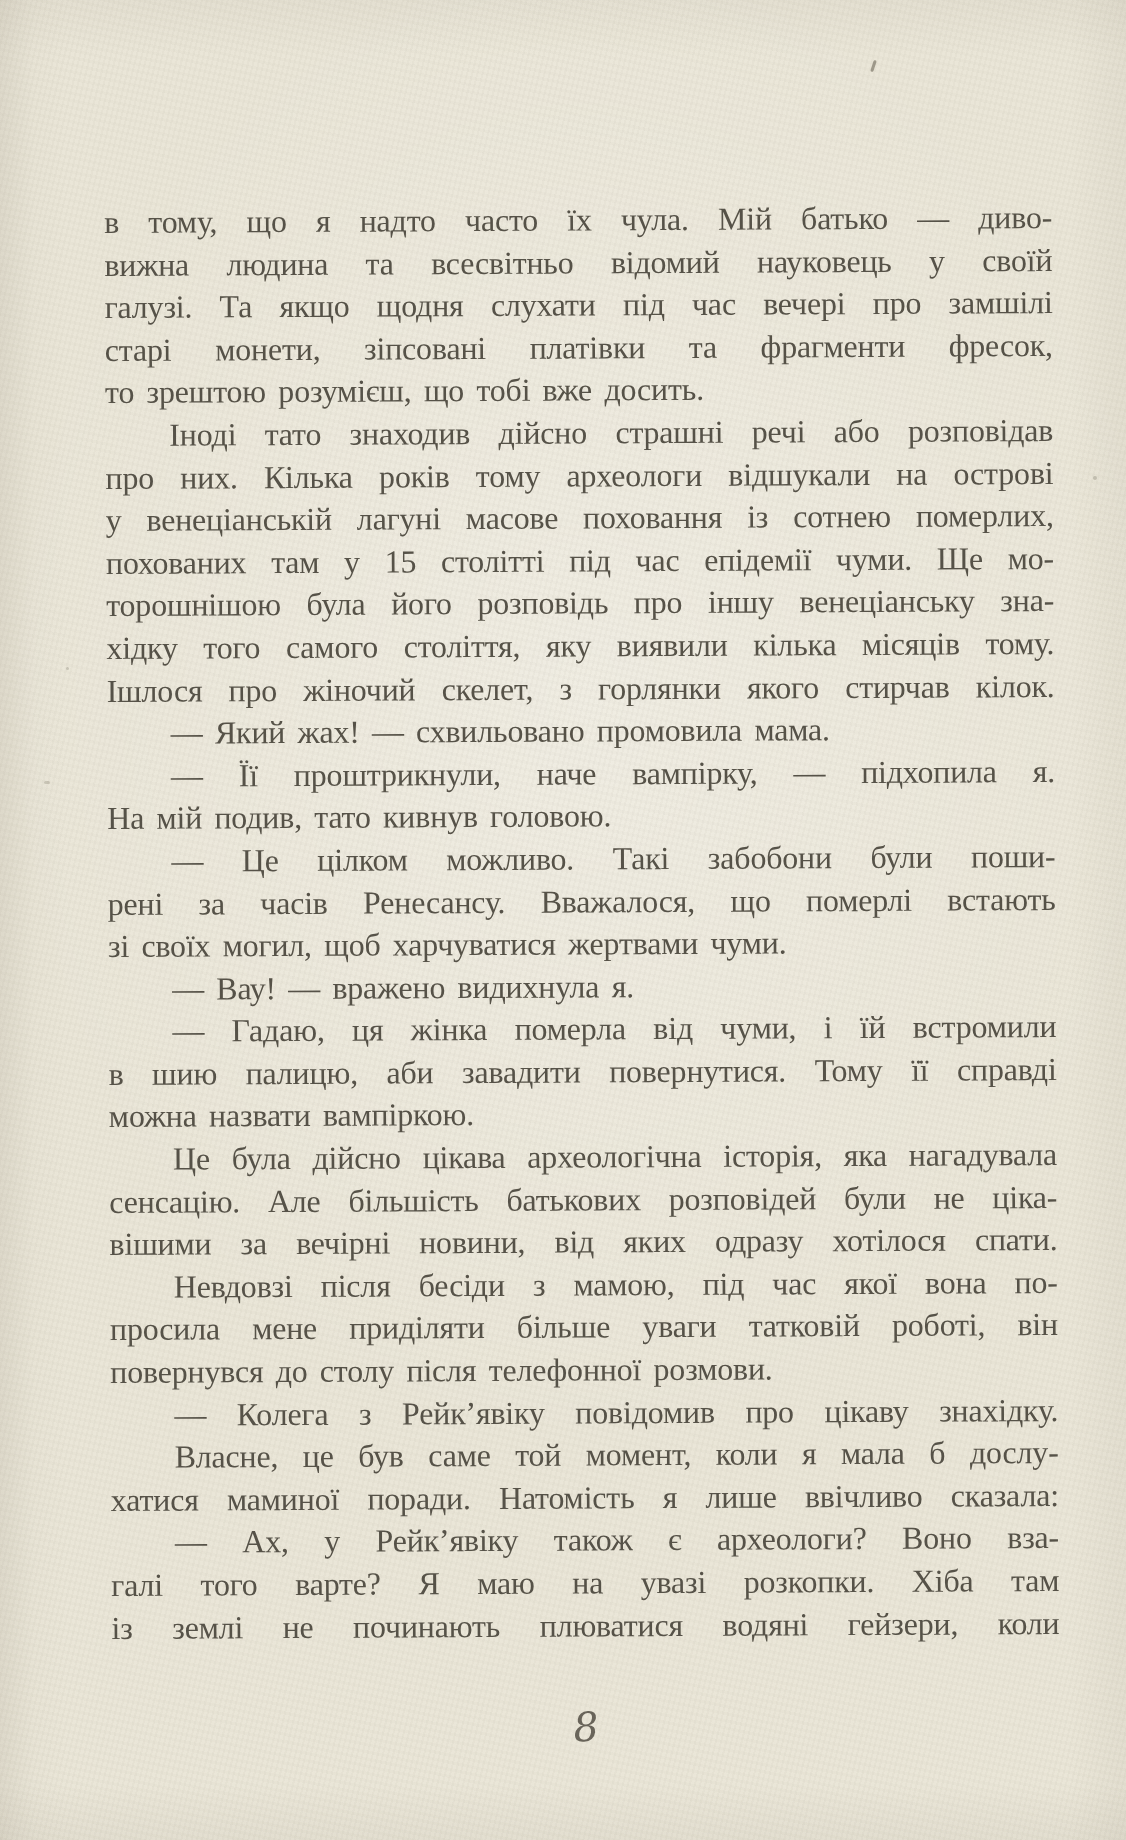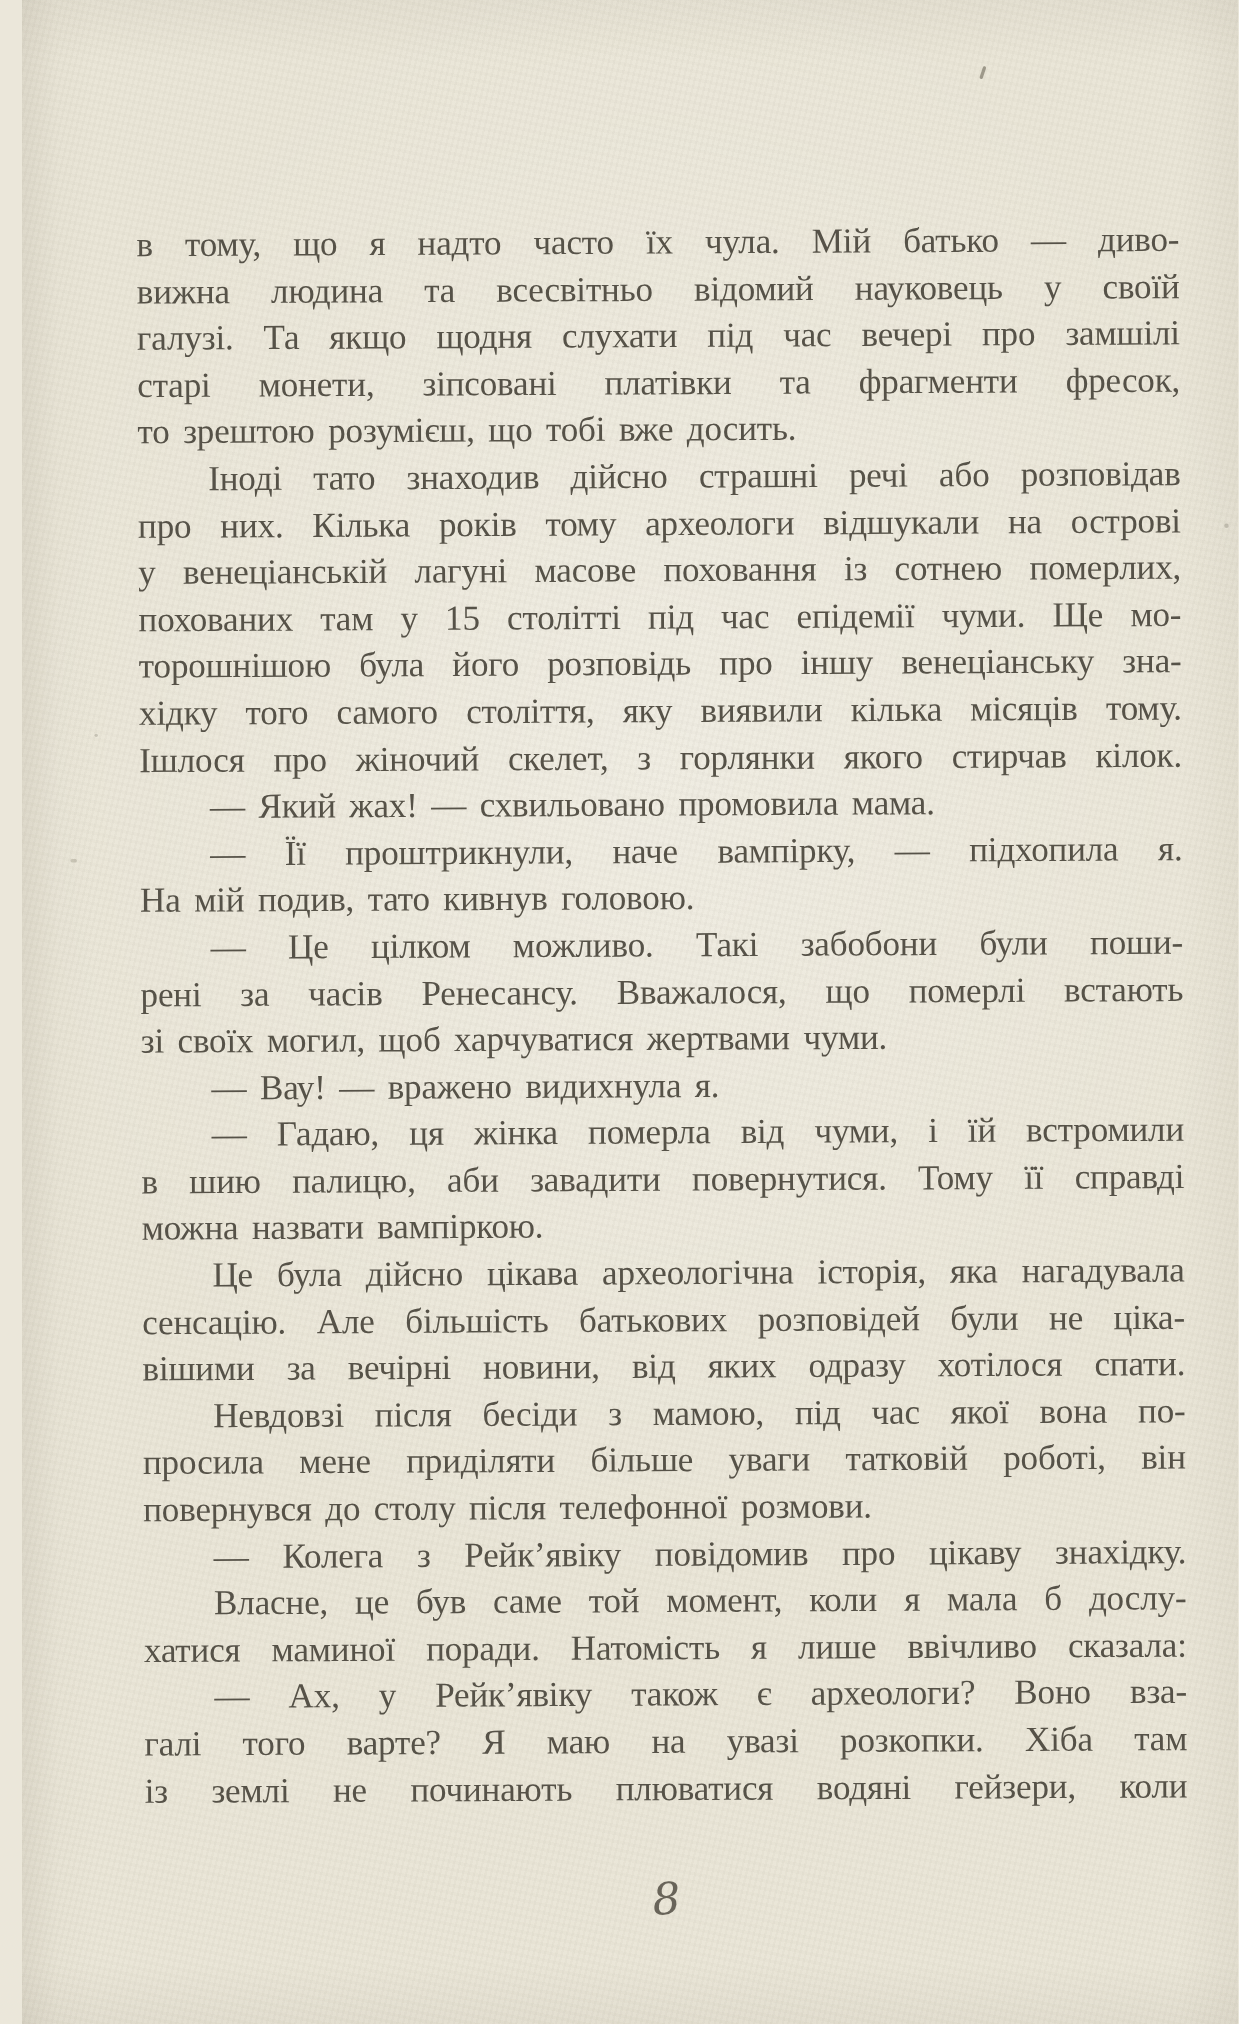--- a/index.html
+++ b/index.html
@@ -16,21 +16,20 @@
   }
   
   .page {
     position: absolute;
     inset: 0;
     background:
       radial-gradient(ellipse 70% 55% at 52% 38%, rgba(255,255,255,0.28), rgba(255,255,255,0) 75%),
       linear-gradient(90deg, rgba(110,100,80,0.10) 0%, rgba(110,100,80,0.02) 3%, rgba(110,100,80,0) 6%, rgba(110,100,80,0) 95%, rgba(110,100,80,0.06) 100%),
       linear-gradient(180deg, rgba(110,100,80,0.05) 0%, rgba(110,100,80,0) 3%, rgba(110,100,80,0) 97%, rgba(110,100,80,0.06) 100%),
       #eae6d8;
-    margin-left: 20px;
   }
   .texture {
     position: absolute;
     inset: 0;
     background:
       repeating-linear-gradient(104deg, rgba(120,112,92,0.030) 0 2px, rgba(255,255,255,0.030) 2px 5px),
       repeating-linear-gradient(12deg, rgba(120,112,92,0.022) 0 3px, rgba(255,255,255,0.022) 3px 7px);
     mix-blend-mode: multiply;
   }
   .text-block {

